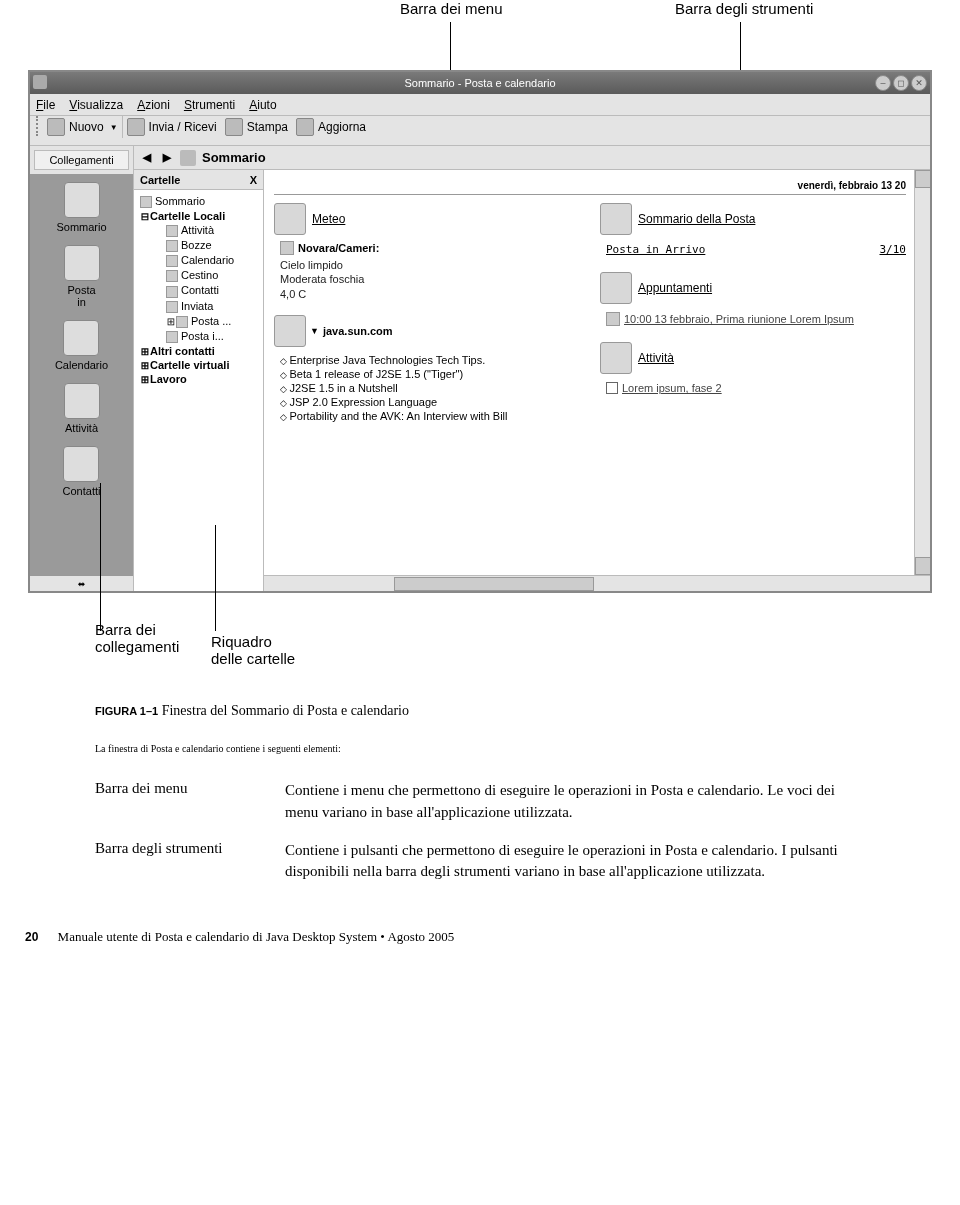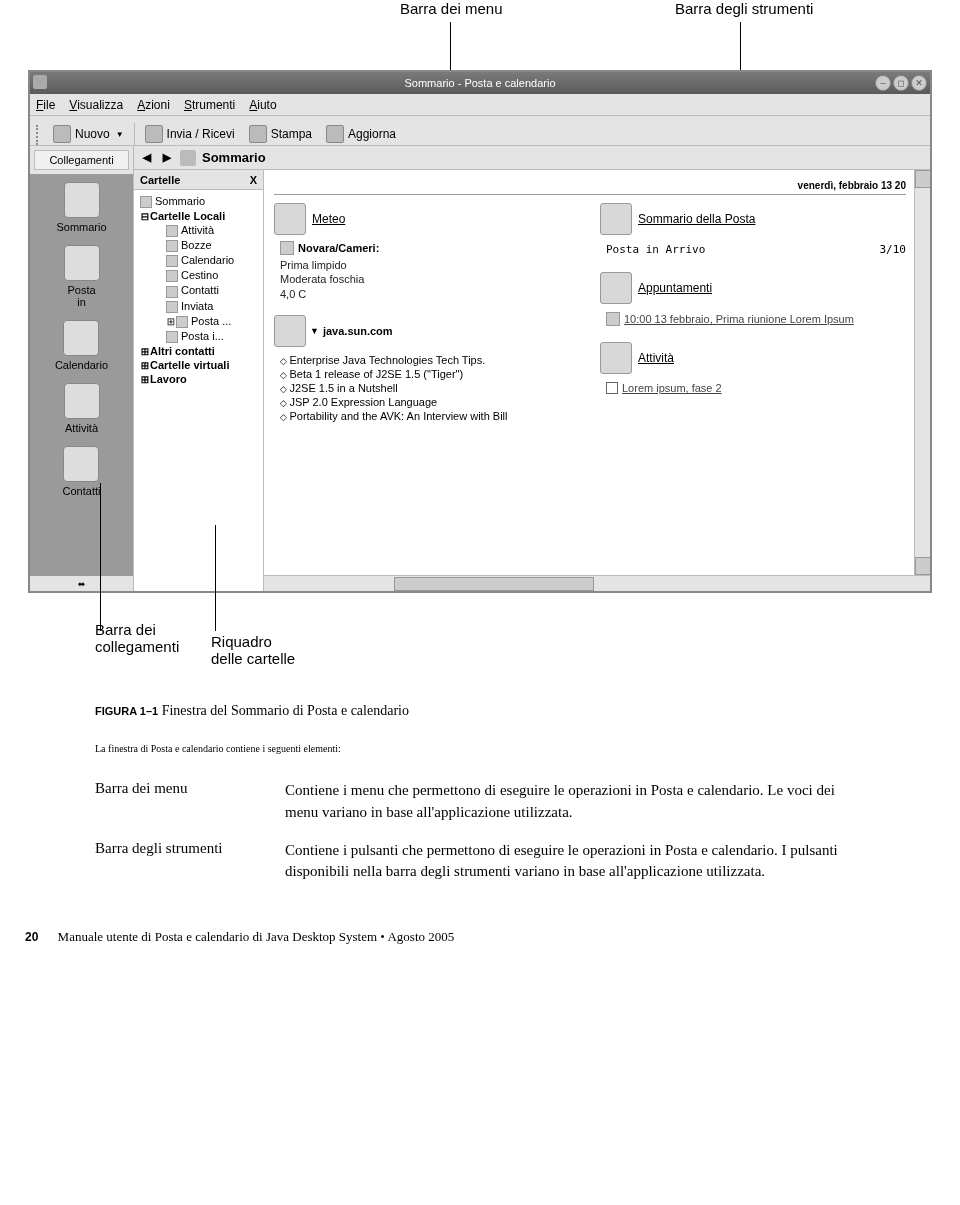--- a/index.html
+++ b/index.html
@@ -18,21 +18,21 @@
   .app-window { margin: 0 28px 0 28px; border: 2px solid #888; background: #e8e8e8; position: relative; }
   .titlebar { background: linear-gradient(#7a7a7a, #5a5a5a); height: 22px; position: relative; color: #fff; font-size: 11px; text-align: center; line-height: 22px; }
   .titlebar-left-icon { position: absolute; left: 3px; top: 3px; width: 14px; height: 14px; background: #aaa; border-radius: 2px; }
   .titlebar-buttons { position: absolute; right: 3px; top: 3px; display: flex; gap: 2px; }
   .tb-btn { width: 16px; height: 16px; background: #ccc; border: 1px solid #888; border-radius: 8px; font-size: 9px; line-height: 14px; text-align: center; color: #555; cursor: pointer; }
   
   .menubar { height: 22px; background: #e4e4e4; border-bottom: 1px solid #bbb; padding: 0 6px; display: flex; gap: 14px; align-items: center; font-size: 12px; }
   .menubar span { cursor: pointer; }
   .menubar .u { text-decoration: underline; }
   
-  .toolbar { height: 30px; background: #e4e4e4; border-bottom: 1px solid #bbb; display: flex; align-items: flex-end; padding: 0 6px; gap: 6px; font-size: 12px; }
+  .toolbar { height: 30px; background: #e4e4e4; border-bottom: 1px solid #bbb; display: flex; align-items: flex-start; padding: 0 6px; gap: 0; font-size: 12px; }
   .toolbar-handle { width: 5px; height: 20px; border-left: 2px dotted #888; margin-right: 2px; }
   .tool-btn { display: flex; align-items: center; gap: 4px; cursor: pointer; padding: 2px 4px; }
   .tool-icon { width: 18px; height: 18px; background: #bbb; border: 1px solid #888; border-radius: 2px; display: inline-block; }
   .tool-sep { width: 1px; height: 22px; background: #bbb; }
   .dropdown-arrow { font-size: 8px; margin-left: 2px; }
   
   .app-body { display: flex; height: 445px; background: #fff; }
   
   
   .shortcut-bar { width: 104px; background: #e4e4e4; border-right: 1px solid #bbb; display: flex; flex-direction: column; }
@@ -79,21 +79,21 @@
   .widget { margin-bottom: 14px; }
   .widget-header { display: flex; align-items: center; gap: 6px; font-size: 12px; font-weight: normal; text-decoration: underline; margin-bottom: 6px; }
   .widget-icon { width: 32px; height: 32px; background: #d8d8d8; border: 1px solid #999; border-radius: 3px; flex-shrink: 0; }
   .widget-body { font-size: 11px; padding-left: 6px; }
   .weather-loc { font-weight: bold; margin-bottom: 3px; display: flex; align-items: center; gap: 4px; }
   .weather-desc { color: #222; line-height: 1.3; }
   .news-title { font-weight: bold; font-size: 11px; display: flex; align-items: center; gap: 4px; margin: 4px 0 6px 0; }
   .news-list { list-style: none; padding-left: 6px; }
   .news-list li { font-size: 11px; padding: 1px 0; }
   .news-list li::before { content: '◇ '; font-size: 9px; }
-  .mail-row { display: flex; justify-content: space-between; font-size: 11px; font-family: monospace; padding: 2px 0; }
+  .mail-row { display: flex; justify-content: space-between; font-size: 11px; text-decoration: underline; font-family: monospace; padding: 2px 0; }
   .appt-item, .task-item { font-size: 11px; text-decoration: underline; color: #444; padding: 2px 0; display: flex; align-items: center; gap: 4px; }
   .small-icon { display: inline-block; width: 14px; height: 14px; background: #ccc; border: 1px solid #999; flex-shrink: 0; }
   .checkbox { display: inline-block; width: 12px; height: 12px; border: 1px solid #666; background: #fff; flex-shrink: 0; }
   
   
   .bottom-annotations { position: relative; height: 80px; }
   .bot-label { position: absolute; font-size: 15px; }
   .bot-label.colleg { left: 95px; top: 28px; }
   .bot-label.cartelle { left: 211px; top: 40px; }
   .vline.colleg-line { left: 100px; top: -110px; height: 148px; }
@@ -234,21 +234,21 @@
                   <div class="widget-header">
                     <div class="widget-icon"></div>
                     <span>Meteo</span>
                   </div>
                   <div class="widget-body">
                     <div class="weather-loc">
                         <span class="small-icon"></span>
                         <span>Novara/Cameri:</span>
                       </div>
                     <div class="weather-desc">
-                      <div>Prima limpido</div>
+                      <div>Cielo limpido</div>
                       <div>Moderata foschia</div>
                       <div>4,0 C</div>
                     </div>
                   </div>
                 </div>
                 <div class="widget">
                   <div class="news-title">
                     <div class="widget-icon"></div>
                     <span style="font-size:9px">▼</span>
                     <span>java.sun.com</span>

